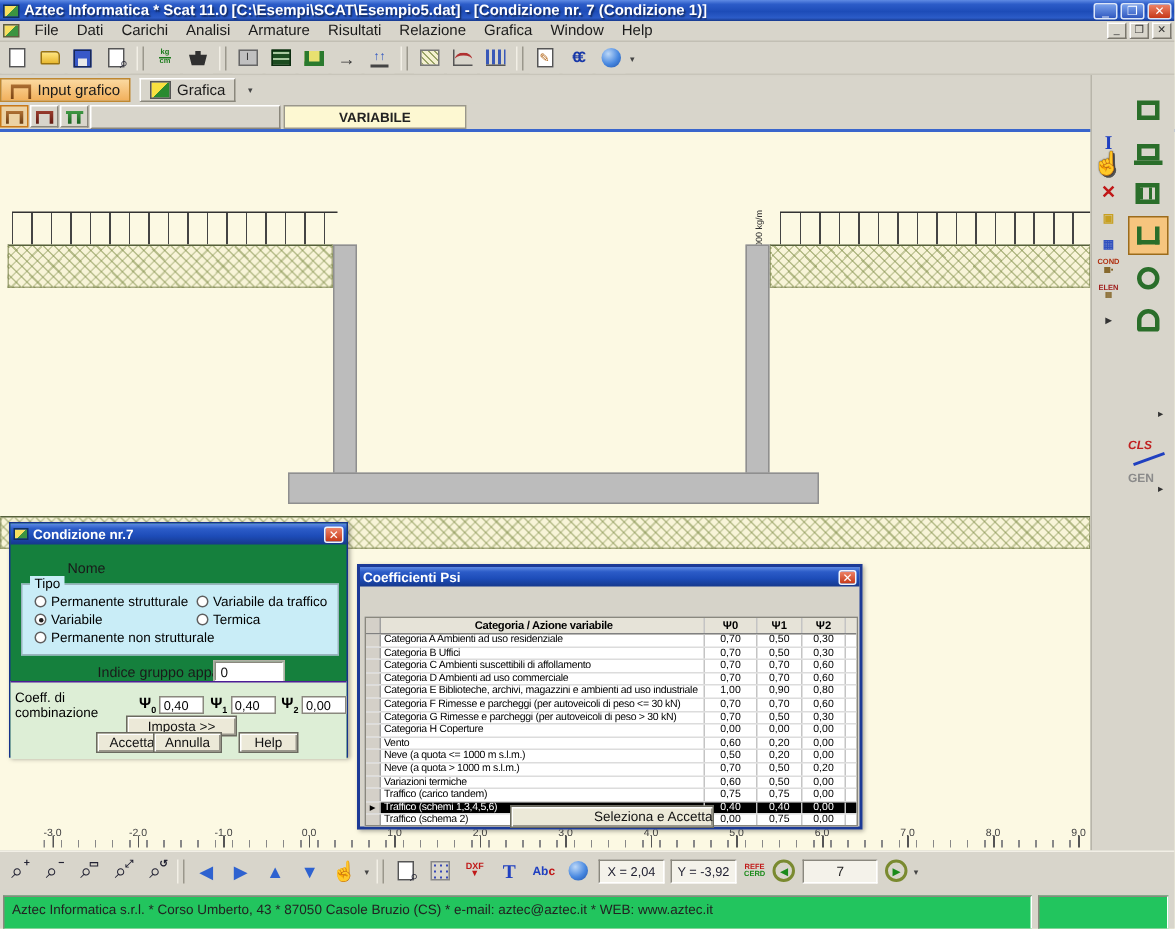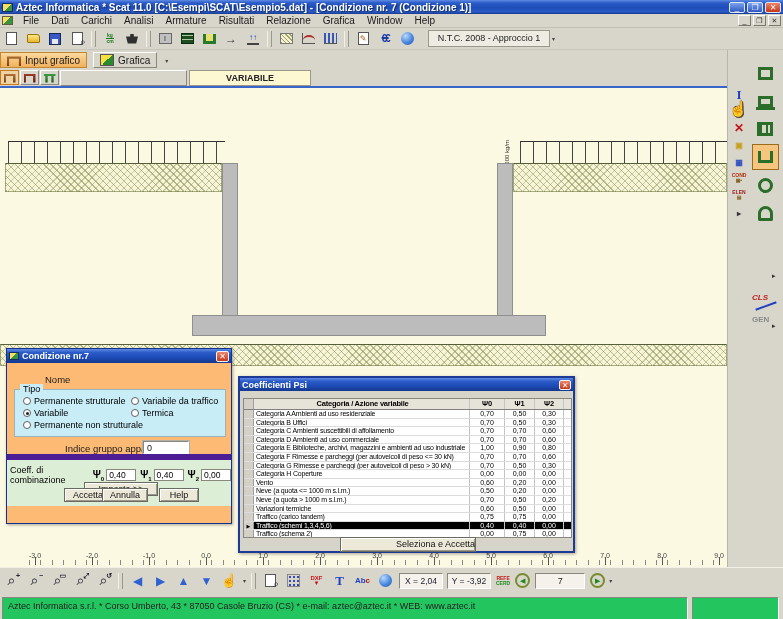--- a/index.html
+++ b/index.html
@@ -141,41 +141,41 @@
 
   
   .dlg { position:absolute; border:1px solid #16328c; box-shadow:1px 1px 3px rgba(0,0,0,.35); z-index:20; }
   .dlg-title { height:14px; display:flex; align-items:center; padding:0 2px;
     background:linear-gradient(180deg,#5f8be4 0%,#2c5cc8 25%,#1d4cb8 60%,#16388c 100%); }
   .dlg-title .ti { width:10px; height:8px; margin-right:3px; background:linear-gradient(135deg,#f8e060 0 50%,#3c9440 50% 100%); border:1px solid #103060; }
   .dlg-title .tt { color:#fff; font-size:9px; font-weight:bold; flex:1; white-space:nowrap; overflow:hidden; }
   .dlg-x { width:13px; height:11px; border:1px solid #f0f4fc; border-radius:2px; color:#fff; font-size:8px;
     line-height:10px; text-align:center; background:linear-gradient(180deg,#ee8468,#c63818); }
 
-  .dlg-cond { left:6px; top:348px; width:226px; height:176px; background:#fdba74; }
+  .dlg-cond { left:6px; top:348px; width:226px; height:157px; background:#15803d; }
   .dlg-cond .row { position:absolute; font-size:9.5px; color:#1a1a1a;padding-left:28px; }
   .txt-input { background:#fff; border:1px solid; border-color:#8a887e #fff #fff #8a887e; outline:1px solid #b0b0a4;
     font-size:9px; padding:0 3px; color:#111; line-height:12px; }
   .tipo-box { position:absolute; left:7px; top:40px; width:212px; height:48px; background:#c9edf7;
     border:1px solid #9ab4be; }
   .tipo-legend { position:absolute; left:5px; top:-6px; background:#c9edf7; padding:0 3px; font-size:9px; }
   .radio-row { position:absolute; display:flex; align-items:center; font-size:9px; white-space:nowrap; }
   .radio { width:8px; height:8px; border-radius:50%; border:1px solid #606060; background:#fff; margin-right:3px; position:relative; }
   .radio-row.selected .radio::after { content:""; position:absolute; left:1.5px; top:1.5px; width:3px; height:3px; border-radius:50%; background:#202020; }
   .coeff-sec { position:absolute; left:0; top:105px; width:100%; height:52px; background:#ddeed6;
-    border-top:6px solid #4c1d95; }
+    border-top:1px solid #4c1d95; }
   .coeff-item { display:flex; align-items:center; margin-left:4px; }
   .psisym { font-size:10px; font-weight:bold; }
   .psisym sub { font-size:6px; }
   .coeff-input { width:30px; height:12px; margin-left:2px; background:#fff; border:1px solid #8a887e; font-size:8.5px; padding:0 2px; line-height:11px; }
   .win-btn { position:absolute; background:#ece9d8; border:1px solid #6a6a60;
     box-shadow:inset 1px 1px 0 #fff, inset -1px -1px 0 #9a978c; font-size:9px; text-align:center; color:#111; }
 
   .dlg-psi { left:238px; top:376px; width:337px; height:177px; background:#d6d3c9; border:2px solid #1c3a96; }
-  .psi-table { position:absolute; left:3px; top:20px; width:329px; height:140px; background:#fff;
+  .psi-table { position:absolute; left:3px; top:33px; width:329px; height:140px; background:#fff;
     border:1px solid #8a887e; overflow:hidden; }
   .prow, .phead { display:flex; width:100%; }
   .phead { height:11px; font-size:7.5px; font-weight:bold; background:#e6e3d8; border-bottom:1px solid #808080; }
   .prow { height:8.6px; font-size:7px; border-bottom:1px solid #dcdcdc; }
   .c0 { width:10px; background:#d4d0c8; border-right:1px solid #a0a0a0; font-size:5px; line-height:8px; text-align:center; color:#000; }
   .c1 { width:216px; padding-left:2px; border-right:1px solid #c4c4c4; white-space:nowrap; overflow:hidden; letter-spacing:-0.2px; }
   .c2,.c3,.c4 { width:35px; text-align:center; border-right:1px solid #c4c4c4; }
   .c3 { width:30px; } .c4 { width:29px; }
   .c5 { flex:1; }
   .phead .c1,.phead .c2,.phead .c3,.phead .c4 { text-align:center; }
@@ -298,21 +298,20 @@
   <span class="grip"></span>
   <span class="tbtn">
       <span class="docicon">✎</span>
     </span>
   <span class="tbtn">
       <span class="euroicon">€€</span>
     </span>
   <span class="tbtn">
       <span class="globeicon"></span>
     </span>
-  <span class="normcombo">N.T.C. 2008 - Approccio 1</span>
   <span class="dd">▾</span>
 </div>
 
 <div class="toolbar tb2">
   <span class="modebtn active">
     <span class="micon table"></span>
     <span>Input grafico</span>
   </span>
   <span class="modebtn">
     <span class="micon tri"></span>

